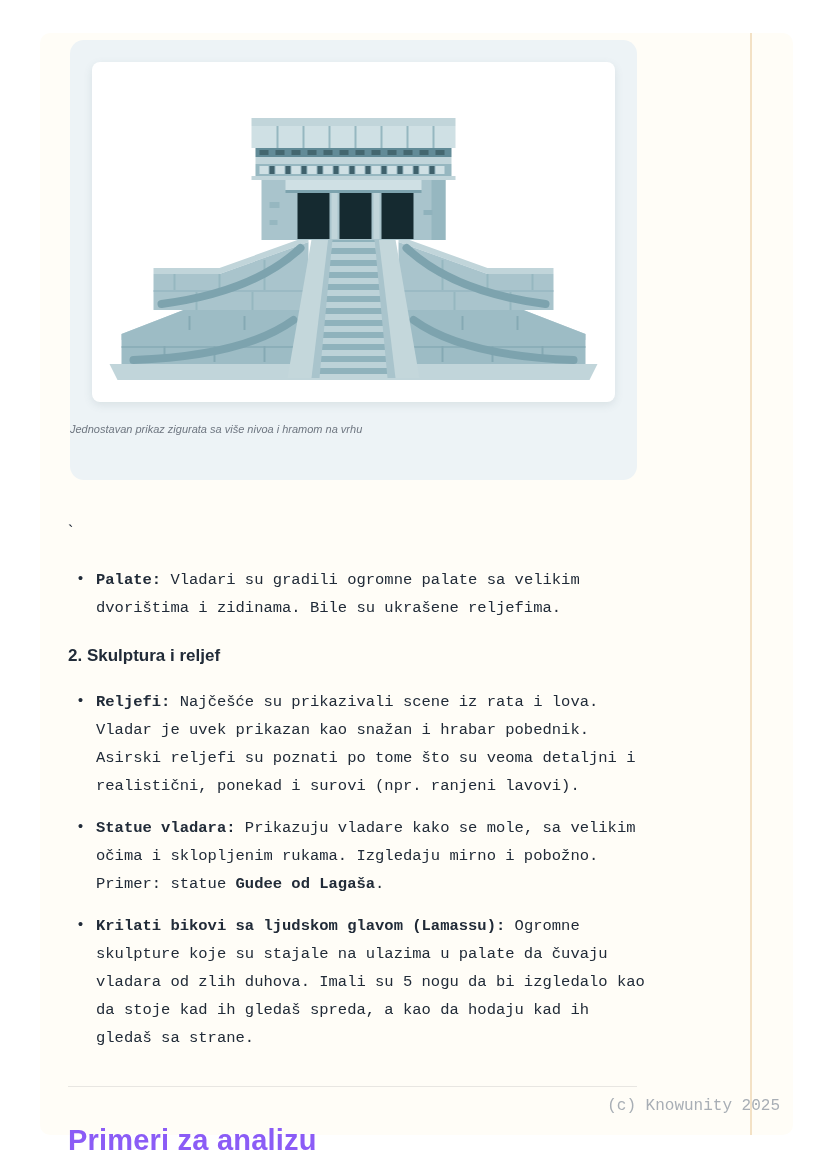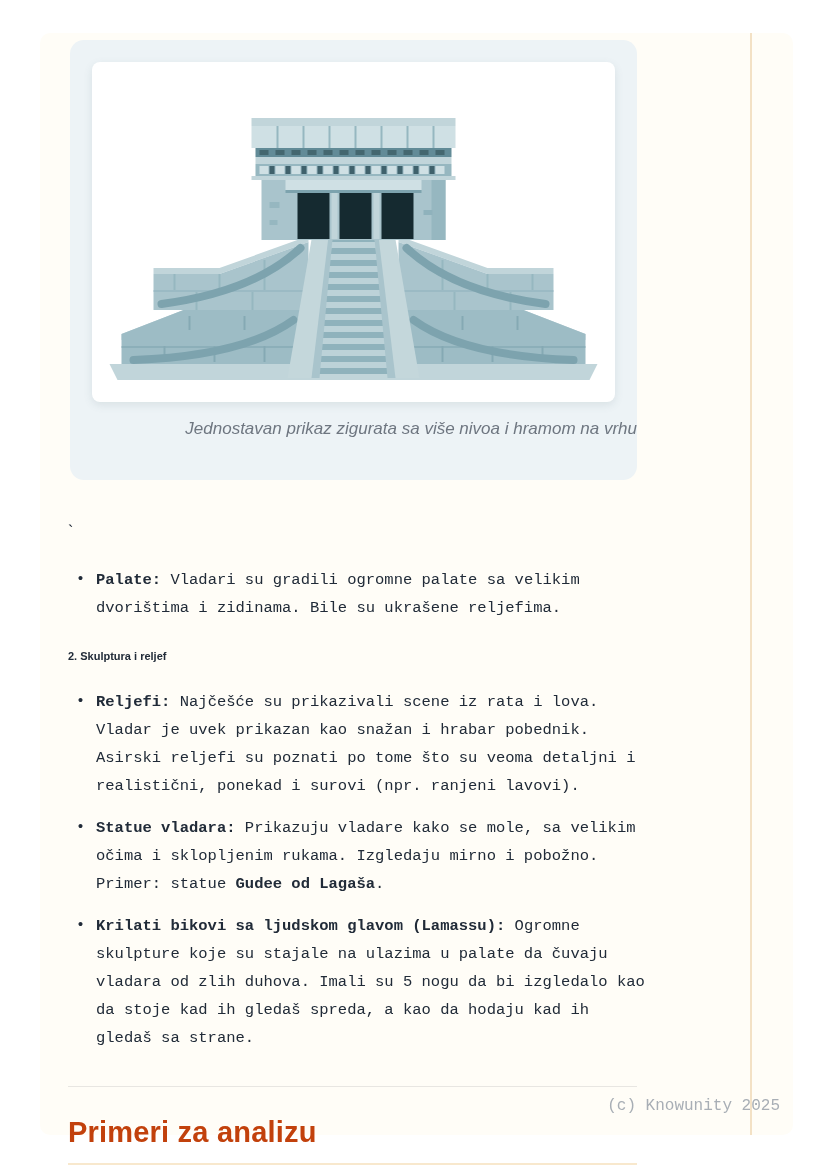--- a/index.html
+++ b/index.html
@@ -20,47 +20,47 @@
   .figure-card {
     position:absolute; left:30px; top:7px; width:567px; height:440px;
     background:#edf3f6; border-radius:14px;
   }
   .figure-image {
     width:523px; height:340px; margin:22px auto 0 auto; background:#ffffff;
     border-radius:8px; box-shadow:0 3px 8px rgba(90,120,130,0.14);
     display:flex; align-items:center; justify-content:center; overflow:hidden;
   }
   .figure-caption {
-    margin-top:16px; text-align:right; font-style:italic;
-    font-size:17px; line-height:22px; color:#6e7680;
+    margin-top:16px; text-align:left; font-style:italic;
+    font-size:11px; line-height:22px; color:#6e7680;
   }
   
   .doc-body {
     position:absolute; left:28px; top:485px; width:580px;
     font-size:15.5px; line-height:28px;
   }
   .stray-mark { height:30px; font-size:16px; color:#212b38; }
   ul.doc-list { list-style:none; margin-top:18px;font-family:Liberation Mono, monospace; }
   ul.doc-list li {
     position:relative; padding-left:28px; margin-bottom:14px;
   }
   ul.doc-list li::before {
     content:"\2022"; position:absolute; left:8px; top:0;
     color:#212b38; font-size:15px;
   }
   .lead { font-weight:bold; }
   .sub-heading {
-    font-size:11px; font-weight:bold; margin:20px 0 16px 0; line-height:28px;
+    font-size:17px; font-weight:bold; margin:20px 0 16px 0; line-height:28px;
   }
   .divider-gray {
     border:none; border-top:1px solid #e8e6e2; margin:34px 0 0 0; width:569px;
   }
   .big-heading {
-    margin-top:28px; font-size:29px; line-height:34px; font-weight:bold;
-    color:#c2410c; letter-spacing:0.2px;
+    margin-top:36px; font-size:29px; line-height:34px; font-weight:bold;
+    color:#8b5cf6; letter-spacing:0.2px;
   }
   .divider-peach {
     border:none; border-top:2px solid #f8e8cd; margin:14px 0 0 0; width:569px;
   }
   .footer-copyright {
     position:absolute; right:48px; top:1099px; z-index:2;
     font-size:16px; line-height:14px; color:#a8aeb5;font-family:Liberation Mono, monospace;
   }
 </style>
 </head>

